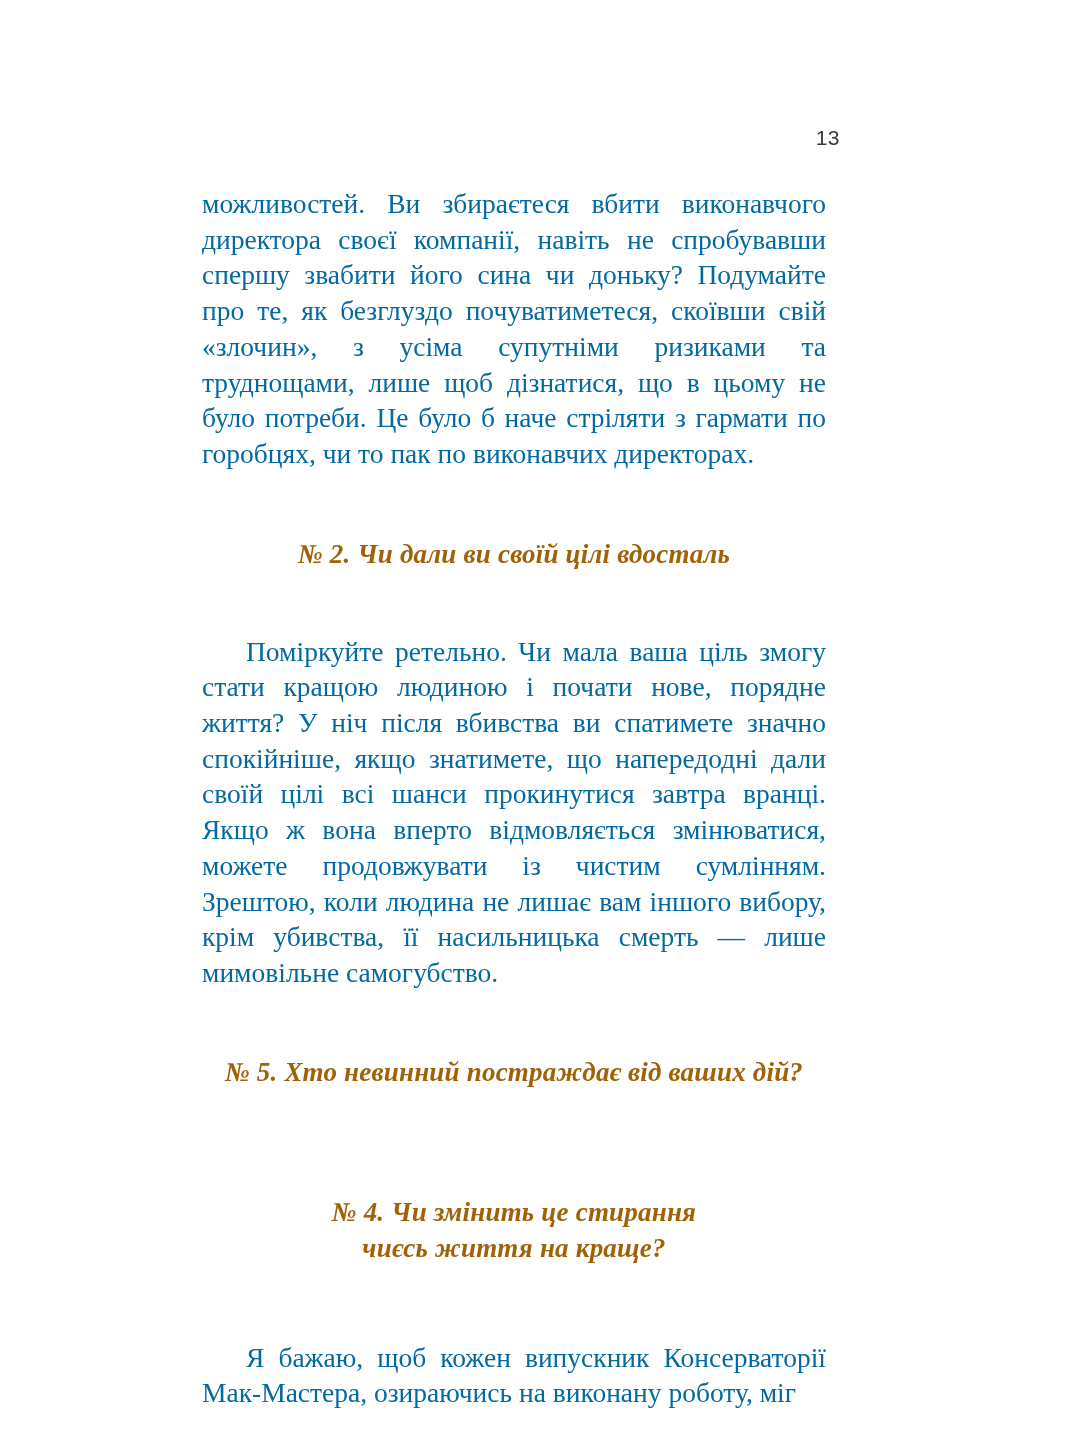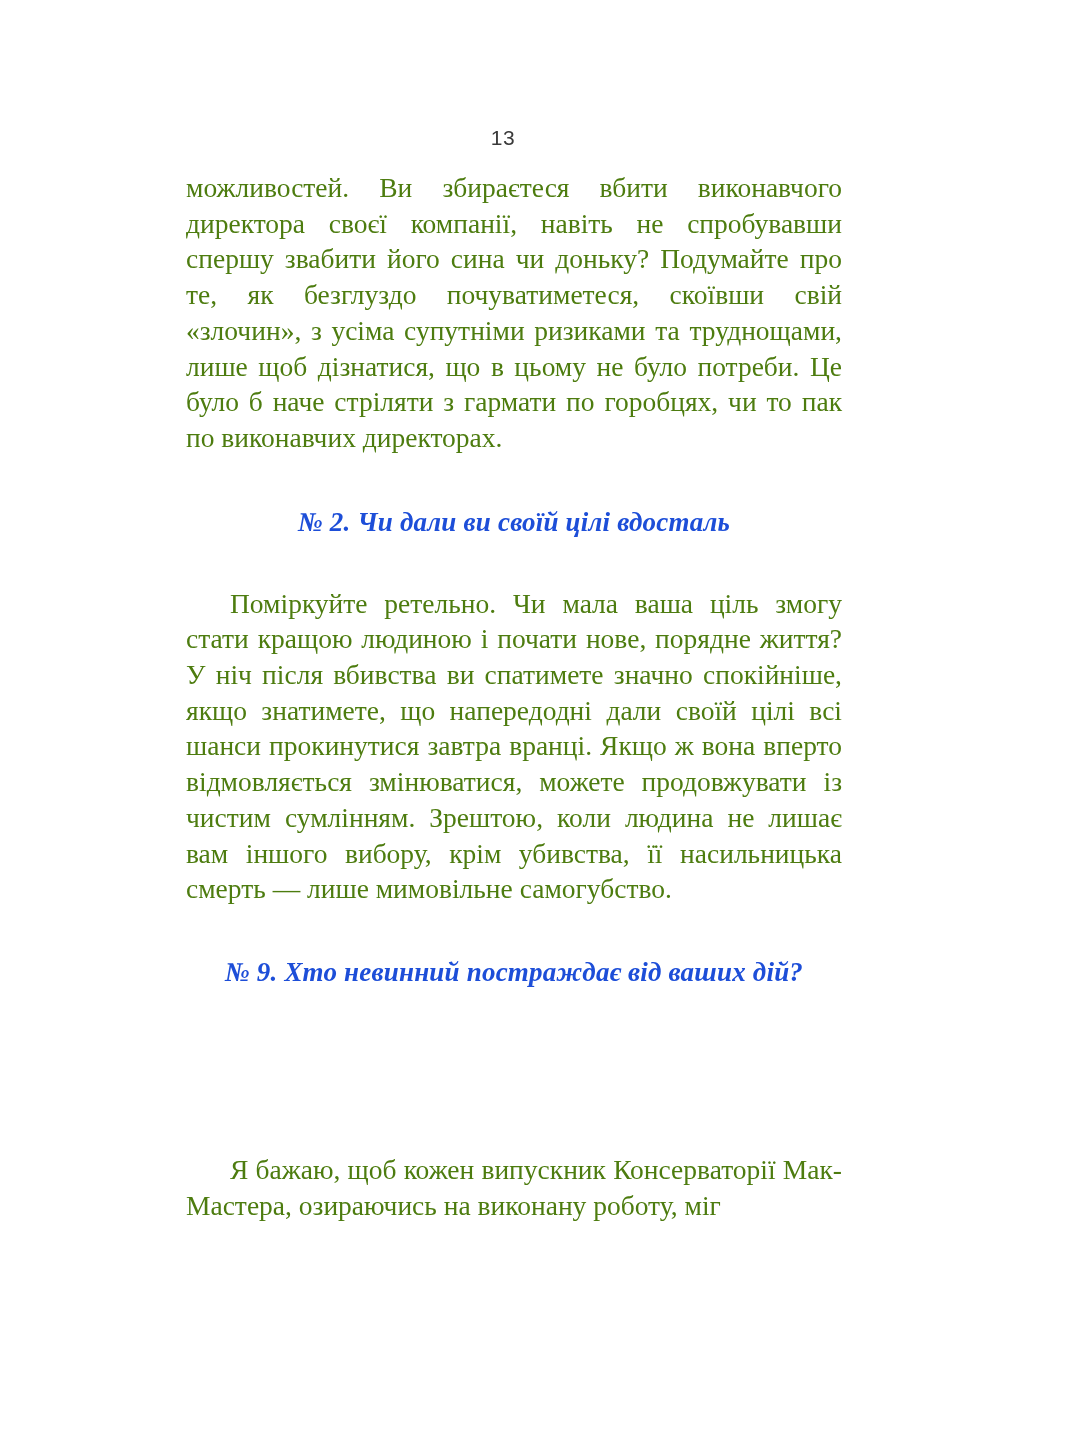--- a/index.html
+++ b/index.html
@@ -15,61 +15,61 @@
     overflow: hidden;
     font-family: "Liberation Serif", "DejaVu Serif", serif;
     color: #1b1b1b;
     box-sizing: border-box;
   }
 
   
   .folio {
     position: absolute;
     top: 126px;
-    left: 176px;
+    left: 186px;
     width: 654px;
-    text-align: center;
+    text-align: right;
     font-family: "Liberation Sans", "DejaVu Sans", sans-serif;
     font-size: 21px;
     letter-spacing: 0.5px;
     color: #3a3a3a;
   }
 
   
   .column {
     position: absolute;
     top: 170px;
     left: 186px;
     width: 656px;
   }
 
   p.body {
-    margin: 0;
+    margin: 16px;
     font-size: 27.5px;
     line-height: 35.7px;
     text-align: justify;
     text-justify: inter-word;
     hyphens: manual;
-    color: #4d7c0f;
+    color: #0369a1;
     -webkit-font-smoothing: antialiased;
   }
   p.body.indent {
     text-indent: 44px;
   }
 
   
   h2.section-heading {
     margin: 0;
     font-size: 27px;
     line-height: 36px;
     text-align: center;
     font-weight: bold;
     font-style: italic;
     letter-spacing: 0.2px;
-    color: #1d4ed8;
+    color: #a16207;
     font-family: "Liberation Serif", "DejaVu Serif", serif;
   }
 
   
   .gap-before-heading { height: 48px; }
   .gap-after-heading  { height: 46px; }
   .gap-before-heading-s { height: 47px; }
   .gap-after-heading-s  { height: 44px; }
   .gap-before-heading-4 { height: 60px; }
   .gap-after-heading-4  { height: 58px; }
@@ -91,27 +91,31 @@
       <span>№ 2. Чи дали ви своїй цілі вдосталь</span><br>
     </h2>
 
     <div class="gap-after-heading"></div>
 
     <p class="body indent">Поміркуйте ретельно. Чи мала ваша ціль змогу стати кращою людиною і почати нове, порядне життя? У ніч після вбивства ви спатимете значно спокійніше, якщо знатимете, що напередодні дали своїй цілі всі шанси прокинутися завтра вранці. Якщо ж вона вперто відмовляється змінюватися, можете продовжувати із чистим сумлінням. Зрештою, коли людина не лишає вам іншого вибору, крім убивства, її насильницька смерть — лише мимовільне самогубство.</p>
 
     <div class="gap-before-heading-s"></div>
 
     <h2 class="section-heading">
-      <span>№ 9. Хто невинний постраждає від ваших дій?</span>
+      <span>№ 5. Хто невинний постраждає від ваших дій?</span>
     </h2>
 
     <div class="gap-after-heading-s"></div>
 
 
     <div class="gap-before-heading-4"></div>
 
+    <h2 class="section-heading">
+      <span>№ 4. Чи змінить це стирання</span><br>
+      <span>чиєсь життя на краще?</span>
+    </h2>
 
     <div class="gap-after-heading-4"></div>
 
     <p class="body indent">Я бажаю, щоб кожен випускник Консерваторії Мак-Мастера, озираючись на виконану роботу, міг</p>
 
   </div>
 </div>
 
 </body></html>

